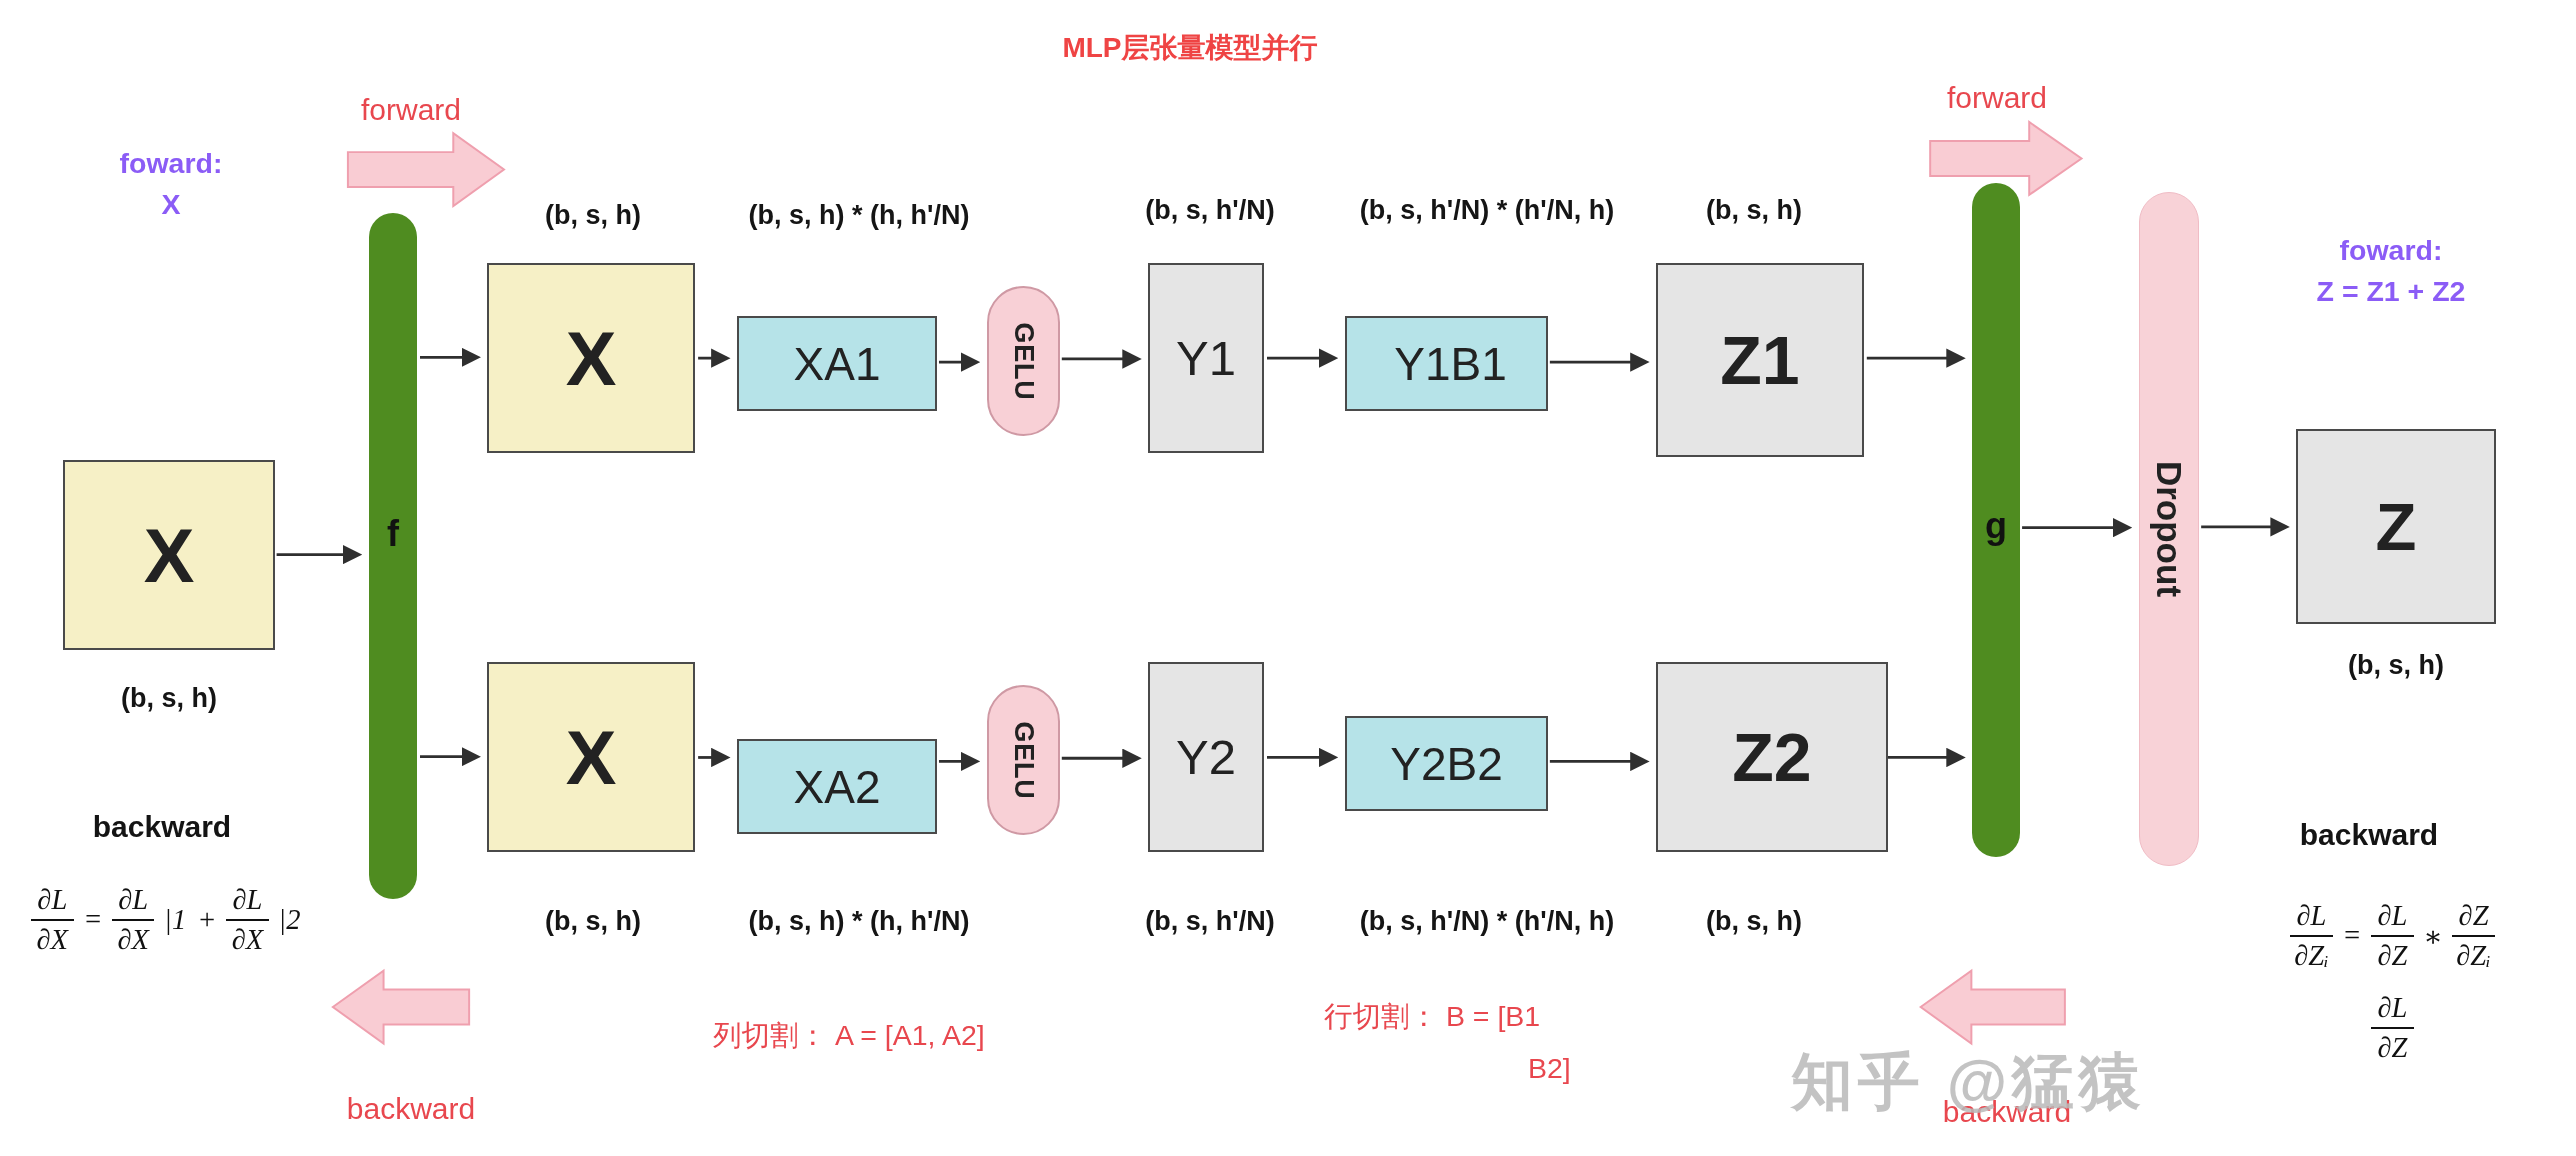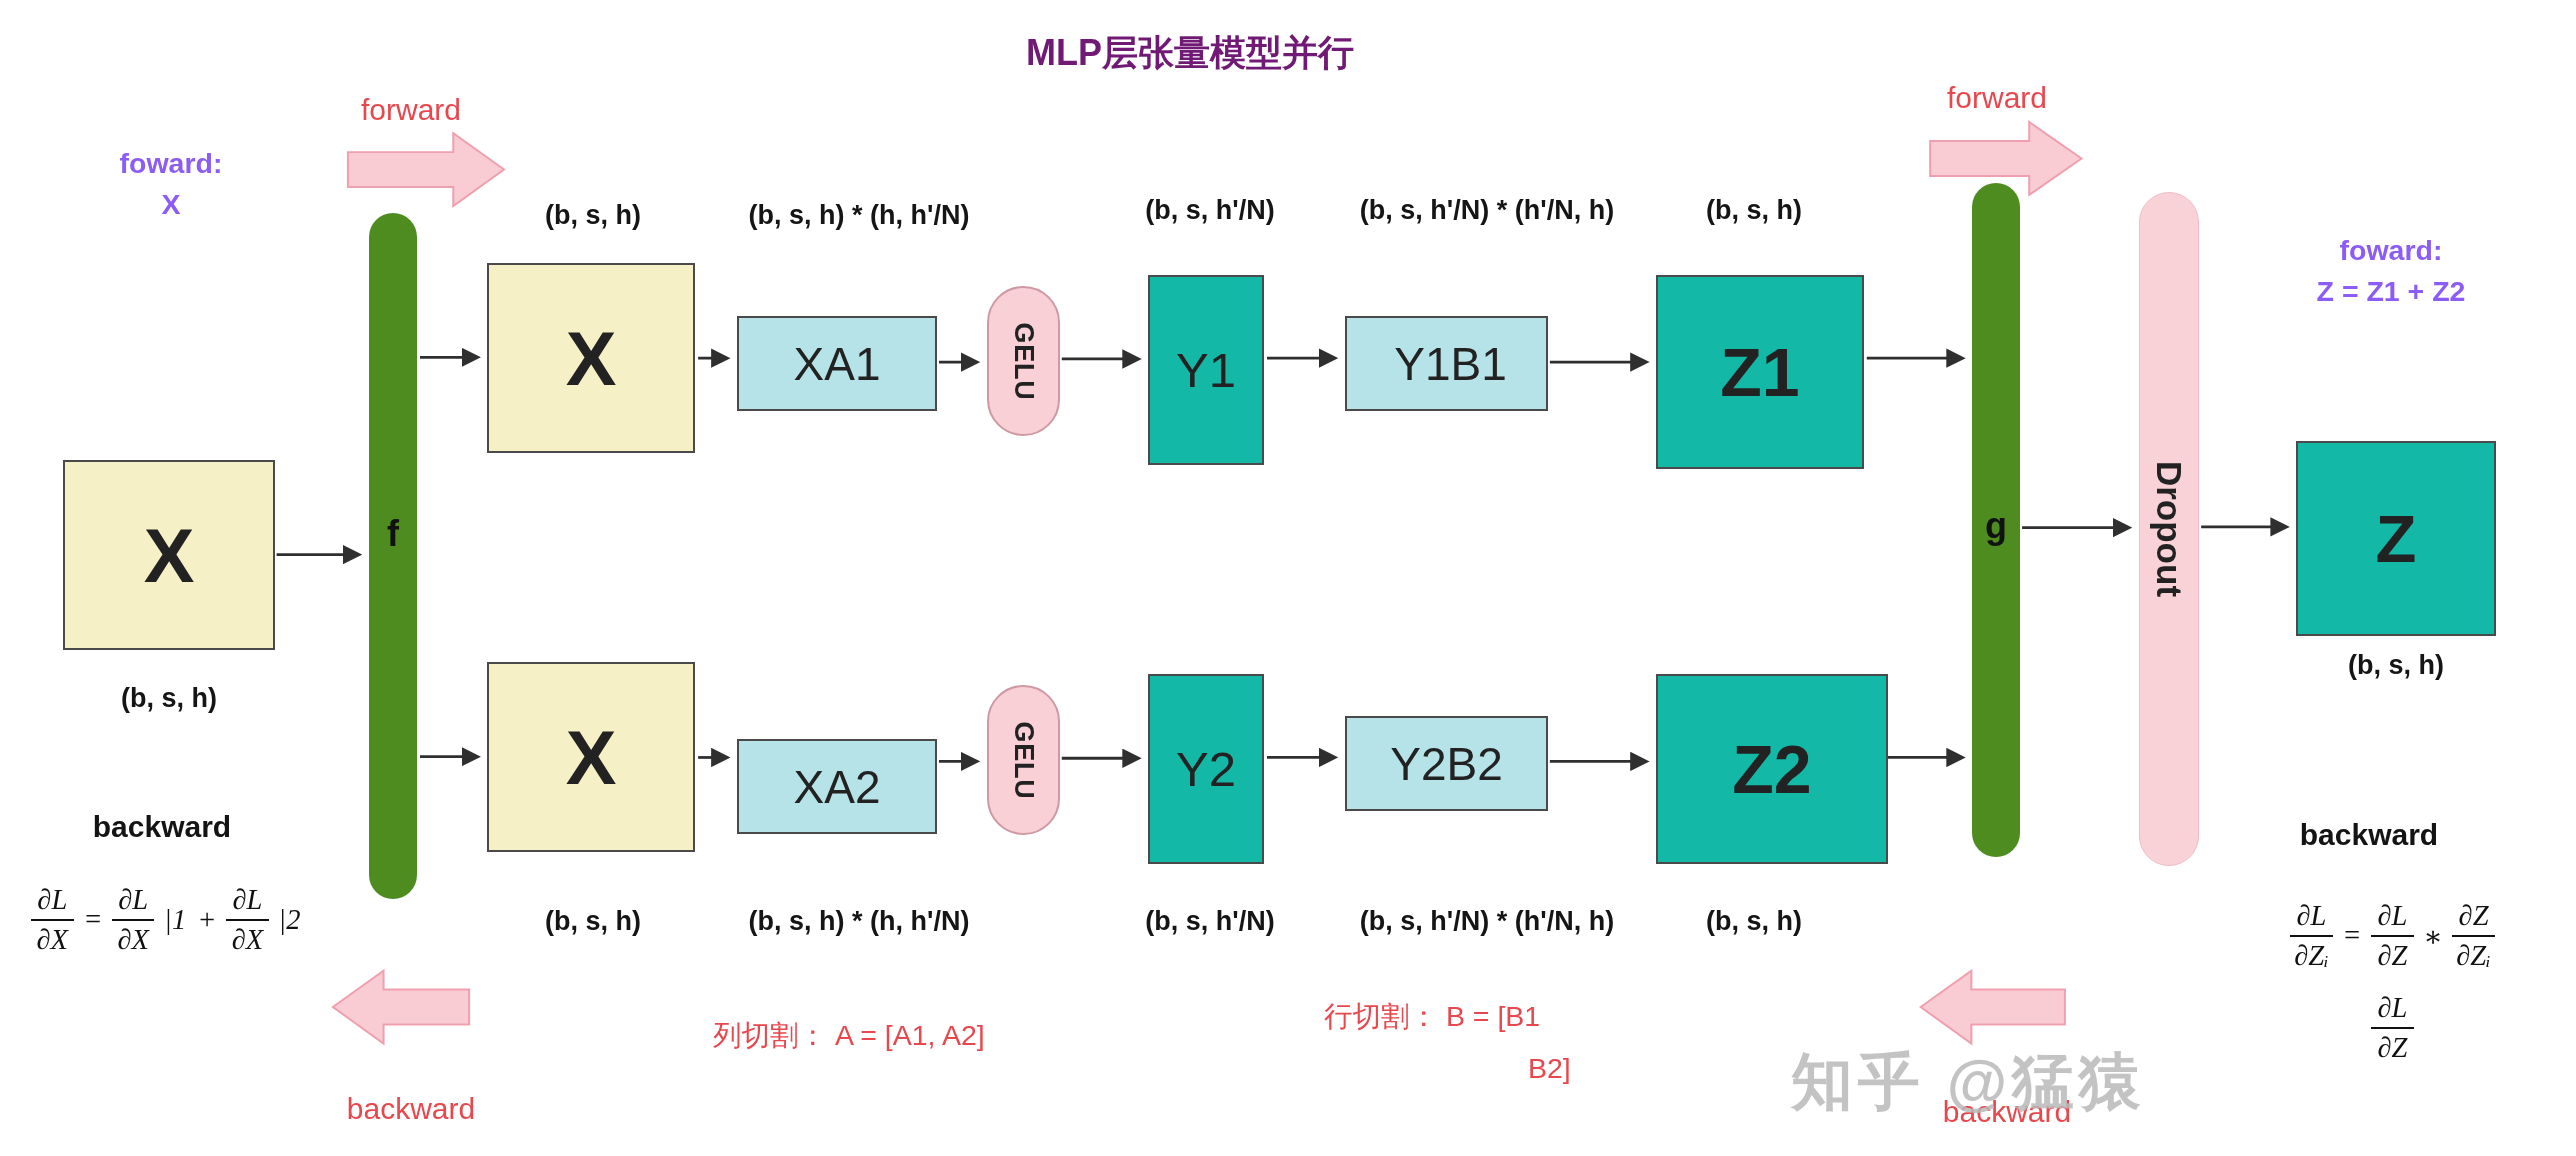--- a/index.html
+++ b/index.html
@@ -5,29 +5,29 @@
   * { box-sizing: border-box; }
   body { margin: 0; background: #fff; }
   .canvas {
     position: relative; width: 2576px; height: 1156px;
     background: #ffffff; overflow: hidden;
     font-family: "Liberation Sans", sans-serif; color: #1b1b1b;
   }
   svg.overlay { position: absolute; left: 0; top: 0; pointer-events: none; }
   .title {
     position: absolute; transform: translateX(-50%);
-    font-size: 36px; font-weight: 700; color: #701a75; white-space: nowrap;
+    font-size: 28px; font-weight: 700; color: #ef4444; white-space: nowrap;
   }
   .box {
     position: absolute; display: flex; align-items: center; justify-content: center;
     border: 2.4px solid #4a4a4a;
   }
   .box.yellow { background: #f6f0c6; }
   .box.cyan { background: #b6e3e8; }
-  .box.lgreen { background: #14b8a6; margin-top: 12px; }
+  .box.lgreen { background: #e5e5e5; }
   .box-label { color: #222; font-weight: 700; }
   .fs-x { font-size: 76px; }
   .fs-xa { font-size: 46px; font-weight: 400; }
   .fs-y { font-size: 49px; font-weight: 500; }
   .fs-yb { font-size: 46px; font-weight: 500; }
   .fs-z1 { font-size: 68px; font-weight: 600; }
   .fs-z { font-size: 67px; font-weight: 600; }
   .vbar { position: absolute; border-radius: 25px; background: #4f8c20; }
   .vbar .bar-label {
     position: absolute; left: 50%; transform: translateX(-50%);

